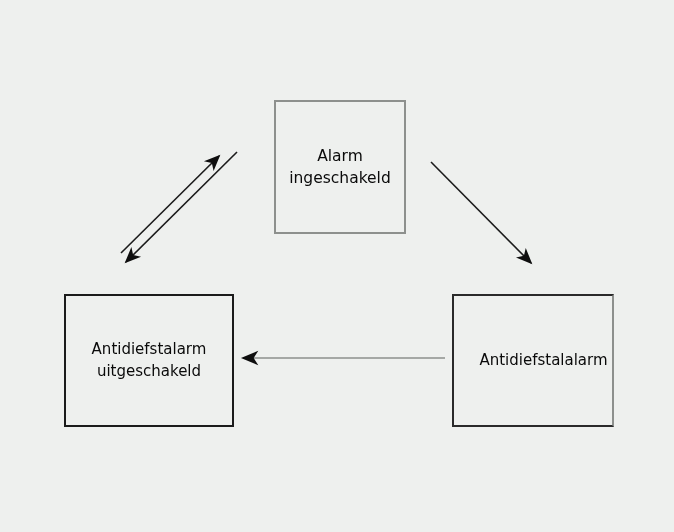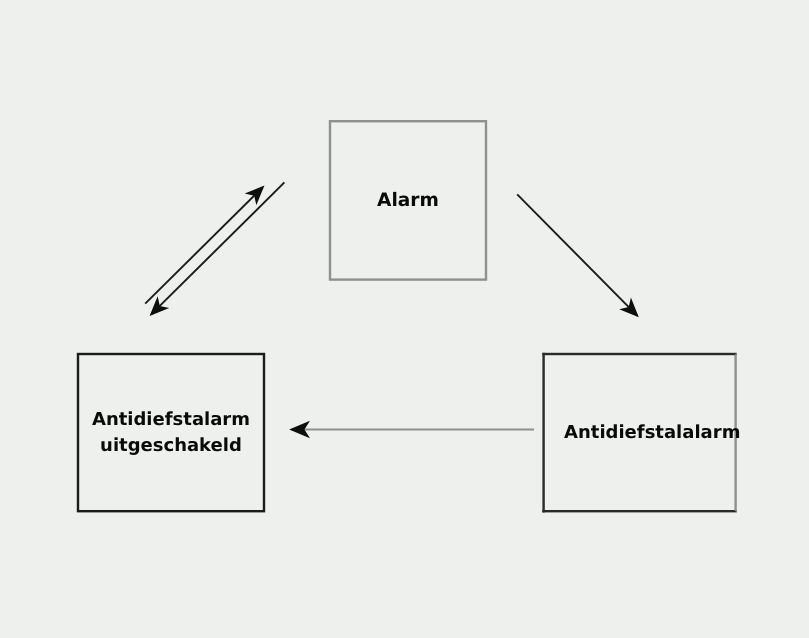--- a/index.html
+++ b/index.html
@@ -30,39 +30,39 @@
   .state-box {
     position: absolute;
     box-sizing: border-box;
     background: #eef0ee;
     display: flex;
     align-items: center;
     justify-content: center;
     text-align: center;
   }
   .state-label {
-    font-weight: bold;
+    font-weight: normal;
     color: #0a0a0a;
     line-height: 1.42;
     white-space: nowrap;
   }
   #box-alarm-ingeschakeld {
     left: 274px;
     top: 100px;
     width: 132px;
     height: 134px;
     border: 2px solid #8d908d;
   }
   #box-alarm-ingeschakeld .state-label {
     font-size: 15.5px;
   }
   #box-antidiefstalarm-uitgeschakeld {
     left: 64px;
     top: 294px;
-    width: 157px;
+    width: 170px;
     height: 133px;
     border: 2px solid #1b1b1b;
   }
   #box-antidiefstalarm-uitgeschakeld .state-label {
     font-size: 15px;
   }
   #box-antidiefstalalarm-geactiveerd {
     left: 452px;
     top: 294px;
     width: 162px;
@@ -103,20 +103,21 @@
     </g>
 
     <g>
       <line x1="445" y1="358" x2="243" y2="358" stroke="#8d908d" stroke-width="1.7" marker-end="url(#head-grey)"></line>
     </g>
   </svg>
 
   <div class="state-box" id="box-alarm-ingeschakeld">
     <div class="state-label">
       <span>Alarm</span><br>
+      <span>ingeschakeld</span>
     </div>
   </div>
 
   <div class="state-box" id="box-antidiefstalarm-uitgeschakeld">
     <div class="state-label">
       <span>Antidiefstalarm</span><br>
       <span>uitgeschakeld</span>
     </div>
   </div>
 

